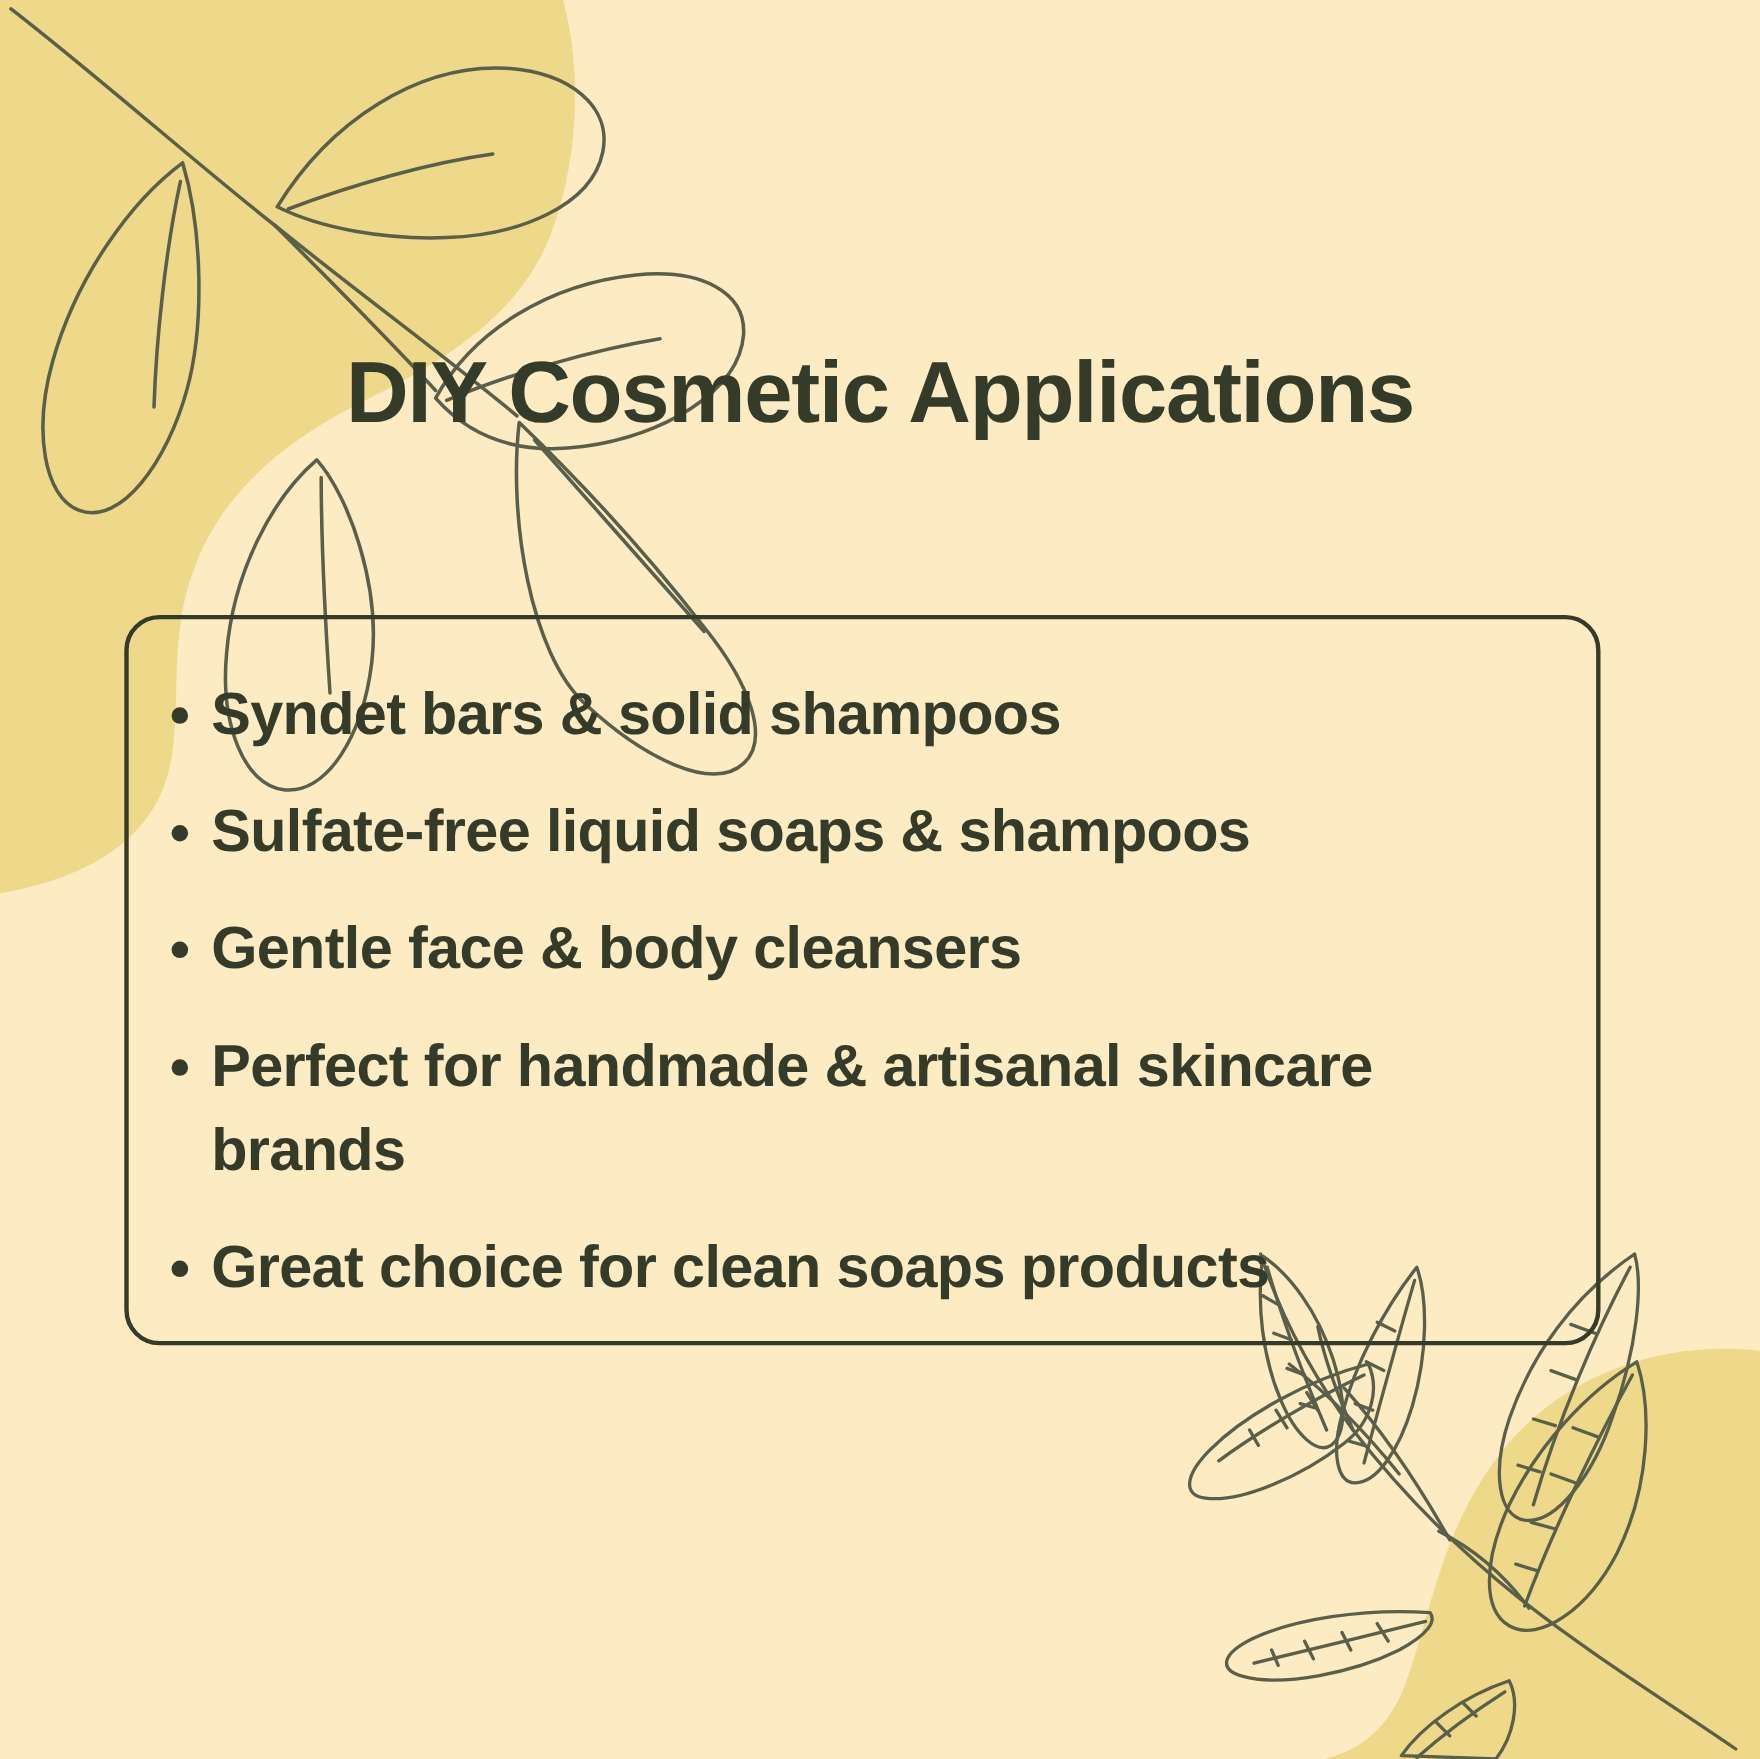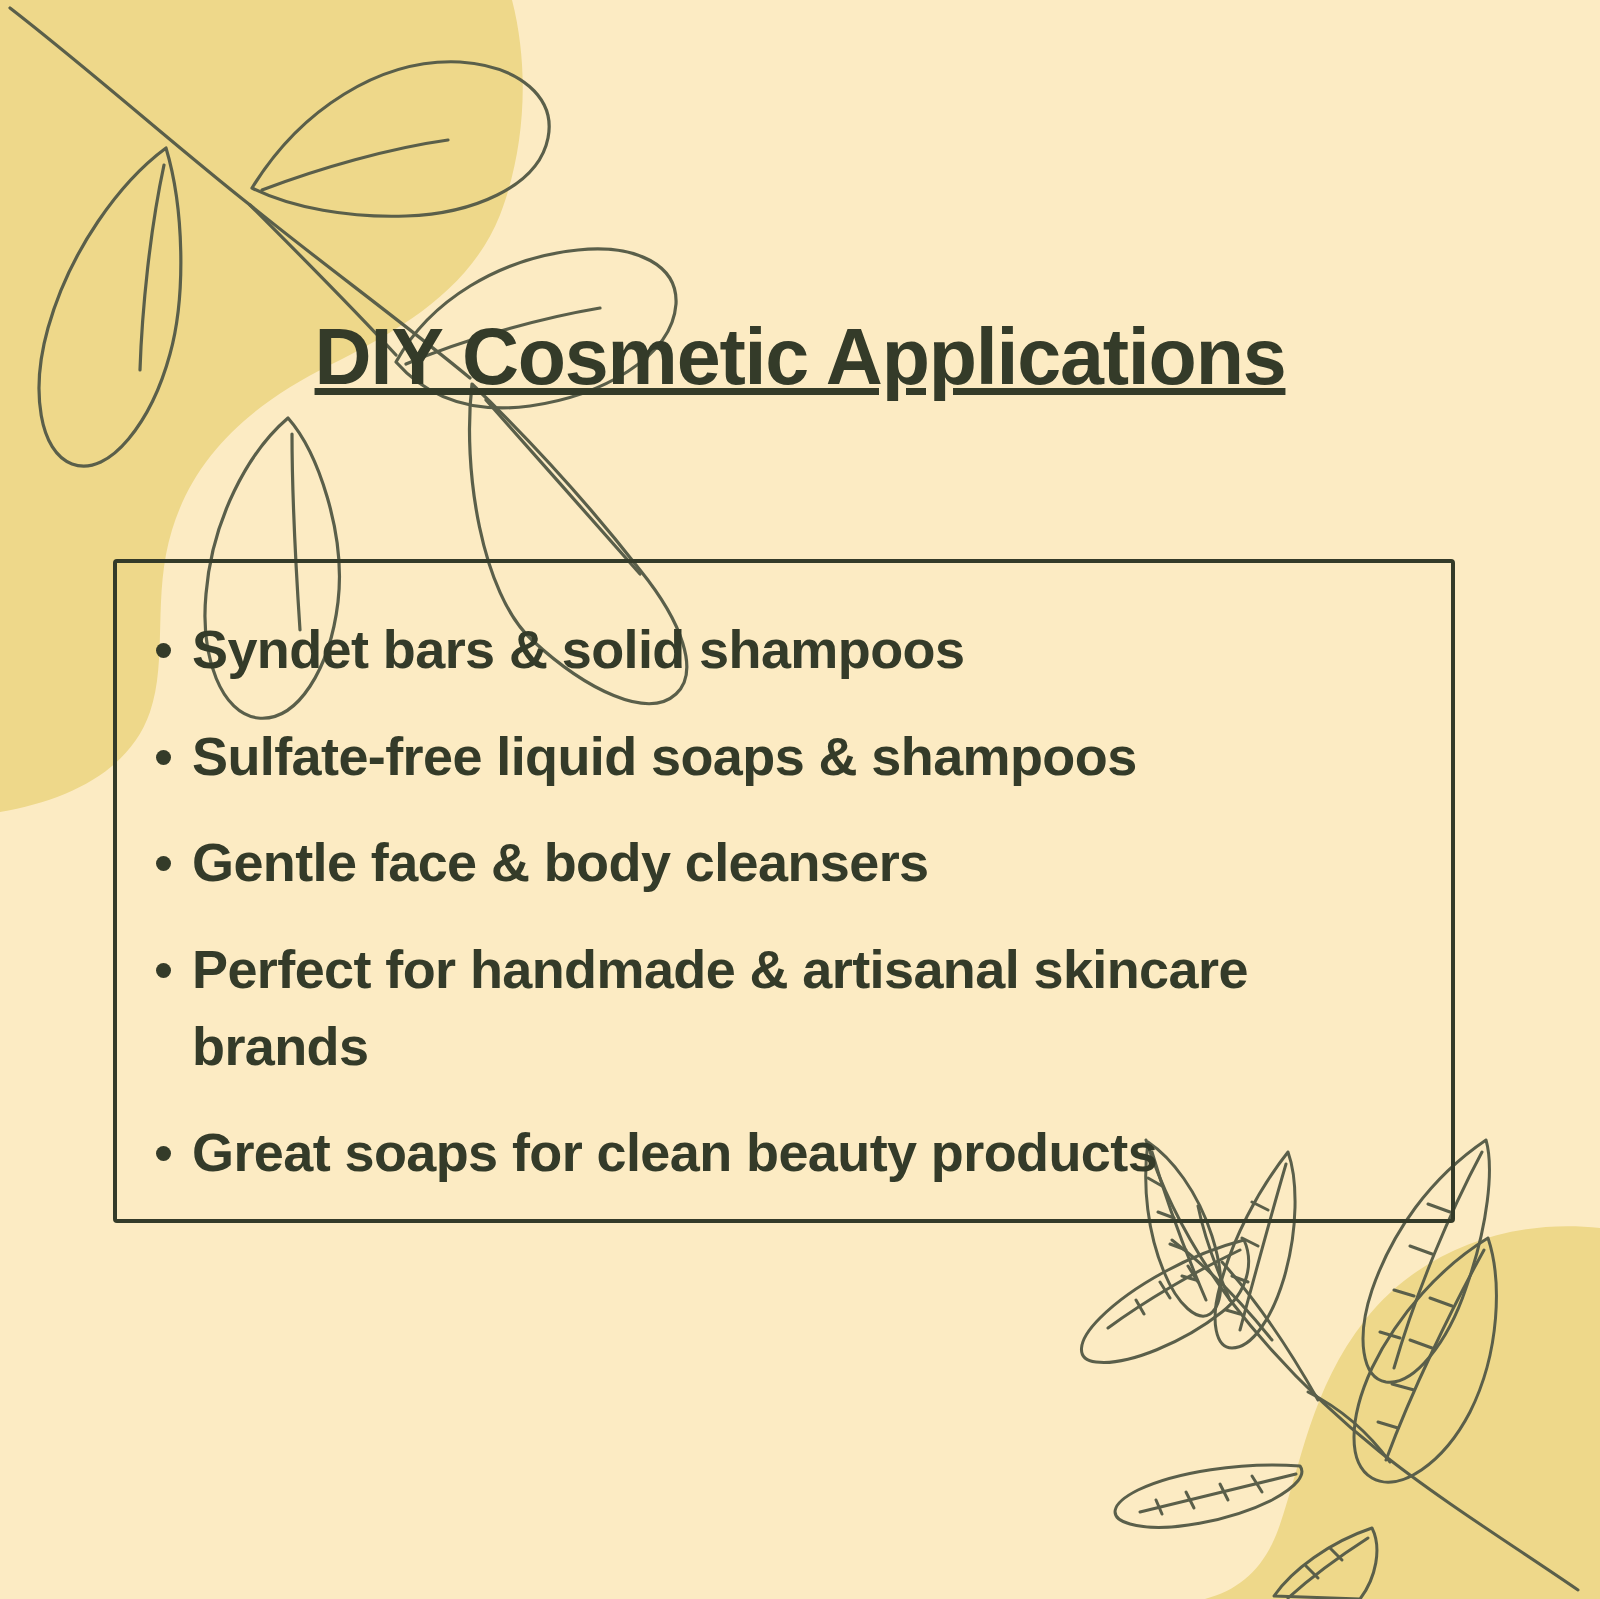--- a/index.html
+++ b/index.html
@@ -53,21 +53,20 @@
 
   .headline {
     font-family: "Liberation Sans Narrow", "Liberation Sans", sans-serif;
     font-size: 79px;
     font-weight: bold;
     letter-spacing: -1.2px;
     color: #343B29;
     line-height: 1.04;
     margin: 0;
     white-space: nowrap;
-    text-decoration: underline;
   }
 
   .subhead {
     font-family: "Liberation Sans Narrow", "Liberation Sans", sans-serif;
     font-size: 62px;
     font-style: italic;
     font-weight: 400;
     letter-spacing: -0.4px;
     color: #3B4230;
     line-height: 1.12;
@@ -76,21 +75,21 @@
   }
 
   
   .card {
     position: absolute;
     left: 113px;
     top: 559px;
     width: 1342px;
     height: 664px;
     border: 4px solid #343B29;
-    border-radius: 4px;
+    border-radius: 32px;
     box-sizing: border-box;
   }
 
   .bullet-list {
     position: absolute;
     left: 37px;
     top: 48px;
     right: 18px;
     margin: 0;
     padding: 0;
@@ -251,18 +250,18 @@
     <div class="headline-block">
       <div class="headline">DIY Cosmetic Applications</div>
     </div>
 
     <div class="card">
       <ul class="bullet-list">
         <li class="bullet-item">Syndet bars &amp; solid shampoos</li>
         <li class="bullet-item">Sulfate-free liquid soaps &amp; shampoos</li>
         <li class="bullet-item">Gentle face &amp; body cleansers</li>
         <li class="bullet-item">Perfect for handmade &amp; artisanal skincare brands</li>
-        <li class="bullet-item">Great soaps for clean beauty products</li>
+        <li class="bullet-item">Great choice for clean soaps products</li>
       </ul>
     </div>
 
   </div>
 </div>
 
 </body></html>

